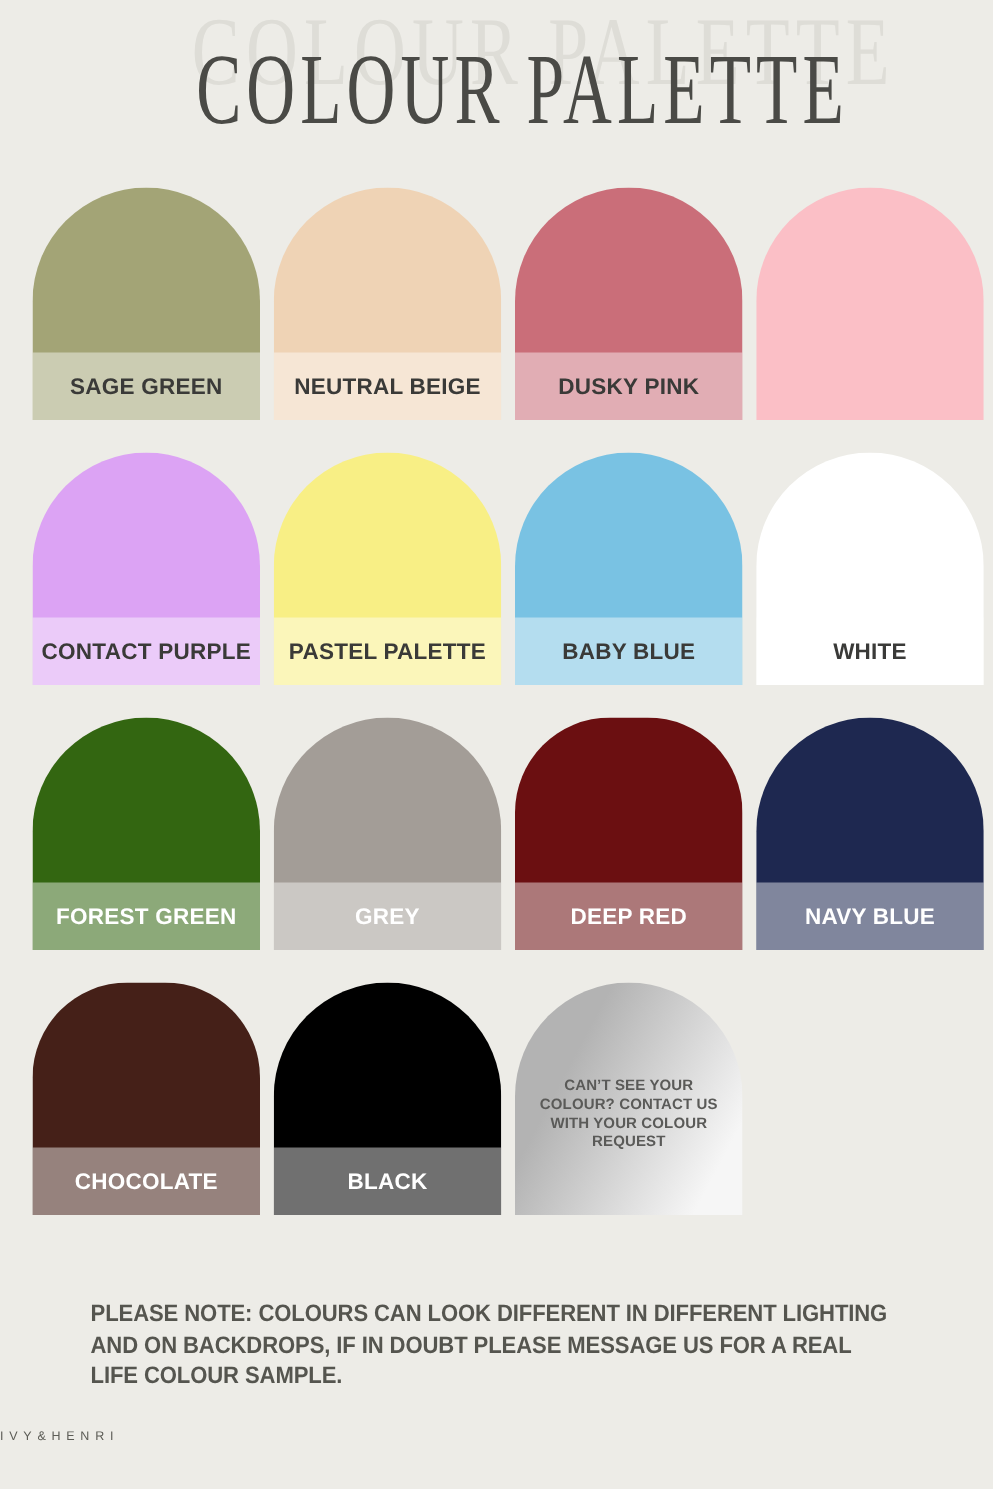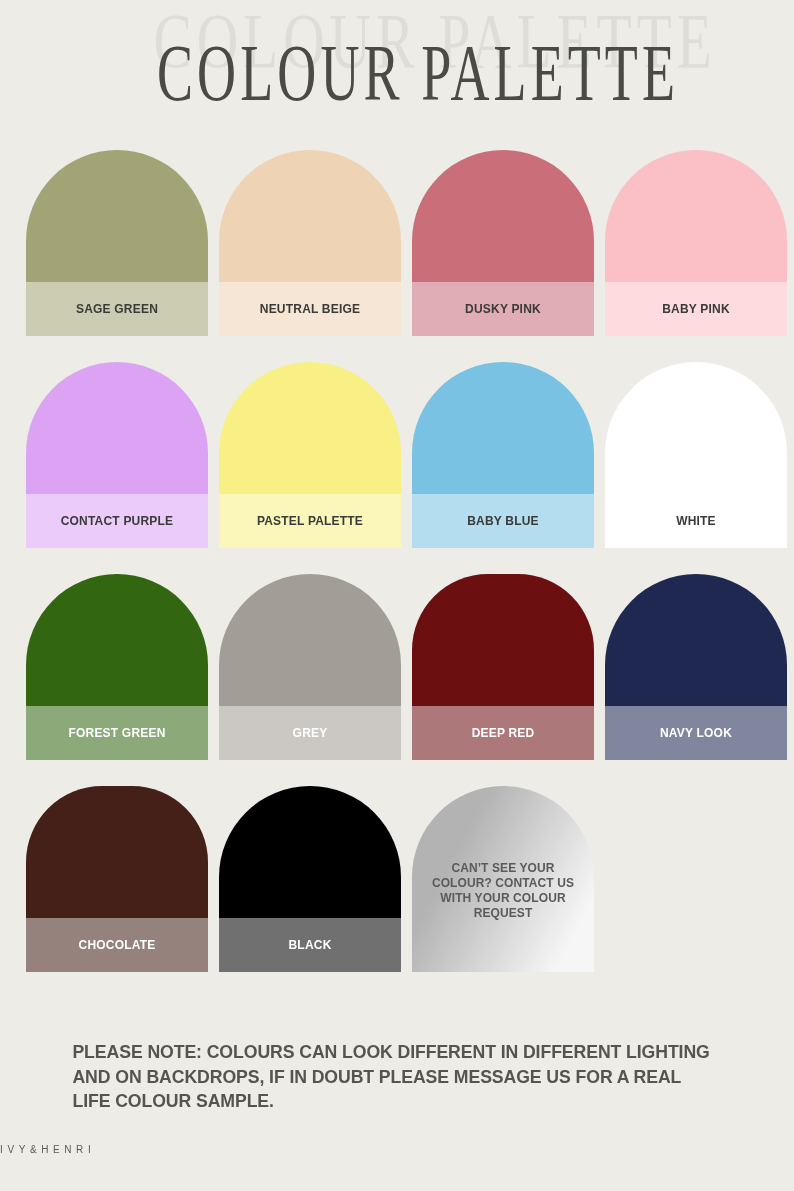--- a/index.html
+++ b/index.html
@@ -87,21 +87,21 @@
   .swatch-label {
     position: absolute;
     left: 0;
     right: 0;
     bottom: 0;
     height: 54px;
     display: flex;
     align-items: center;
     justify-content: center;
     text-align: center;
-    font-size: 12px;
+    font-size: 18px;
     font-weight: bold;
     letter-spacing: 0.2px;
     background: rgba(255,255,255,0.44);
     color: #3A3A38;
     z-index: 2;
   }
 
   .swatch-label.on-dark {
     color: #FFFFFF;
   }
@@ -168,21 +168,20 @@
     <div class="swatch">
       <div class="swatch-body" style="background: rgb(239, 211, 181);"></div>
       <div class="swatch-label">NEUTRAL BEIGE</div>
     </div>
     <div class="swatch">
       <div class="swatch-body" style="background: rgb(202, 110, 121);"></div>
       <div class="swatch-label">DUSKY PINK</div>
     </div>
     <div class="swatch arch-tall">
       <div class="swatch-body" style="background: rgb(251, 191, 198);"></div>
-      <div class="swatch-label">BABY PINK</div>
     </div>
     <div class="swatch">
       <div class="swatch-body" style="background: rgb(220, 163, 244);"></div>
       <div class="swatch-label">CONTACT PURPLE</div>
     </div>
     <div class="swatch">
       <div class="swatch-body" style="background: rgb(248, 239, 133);"></div>
       <div class="swatch-label">PASTEL PALETTE</div>
     </div>
     <div class="swatch">
@@ -200,21 +199,21 @@
     <div class="swatch">
       <div class="swatch-body" style="background: rgb(163, 157, 151);"></div>
       <div class="swatch-label on-dark">GREY</div>
     </div>
     <div class="swatch arch-flat">
       <div class="swatch-body" style="background: rgb(107, 15, 17);"></div>
       <div class="swatch-label on-dark">DEEP RED</div>
     </div>
     <div class="swatch">
       <div class="swatch-body" style="background: rgb(30, 40, 80);"></div>
-      <div class="swatch-label on-dark">NAVY LOOK</div>
+      <div class="swatch-label on-dark">NAVY BLUE</div>
     </div>
     <div class="swatch arch-flat">
       <div class="swatch-body" style="background: rgb(69, 32, 24);"></div>
       <div class="swatch-label on-dark">CHOCOLATE</div>
     </div>
     <div class="swatch">
       <div class="swatch-body" style="background: rgb(0, 0, 0);"></div>
       <div class="swatch-label on-dark">BLACK</div>
     </div>
     <div class="swatch arch-tall">

